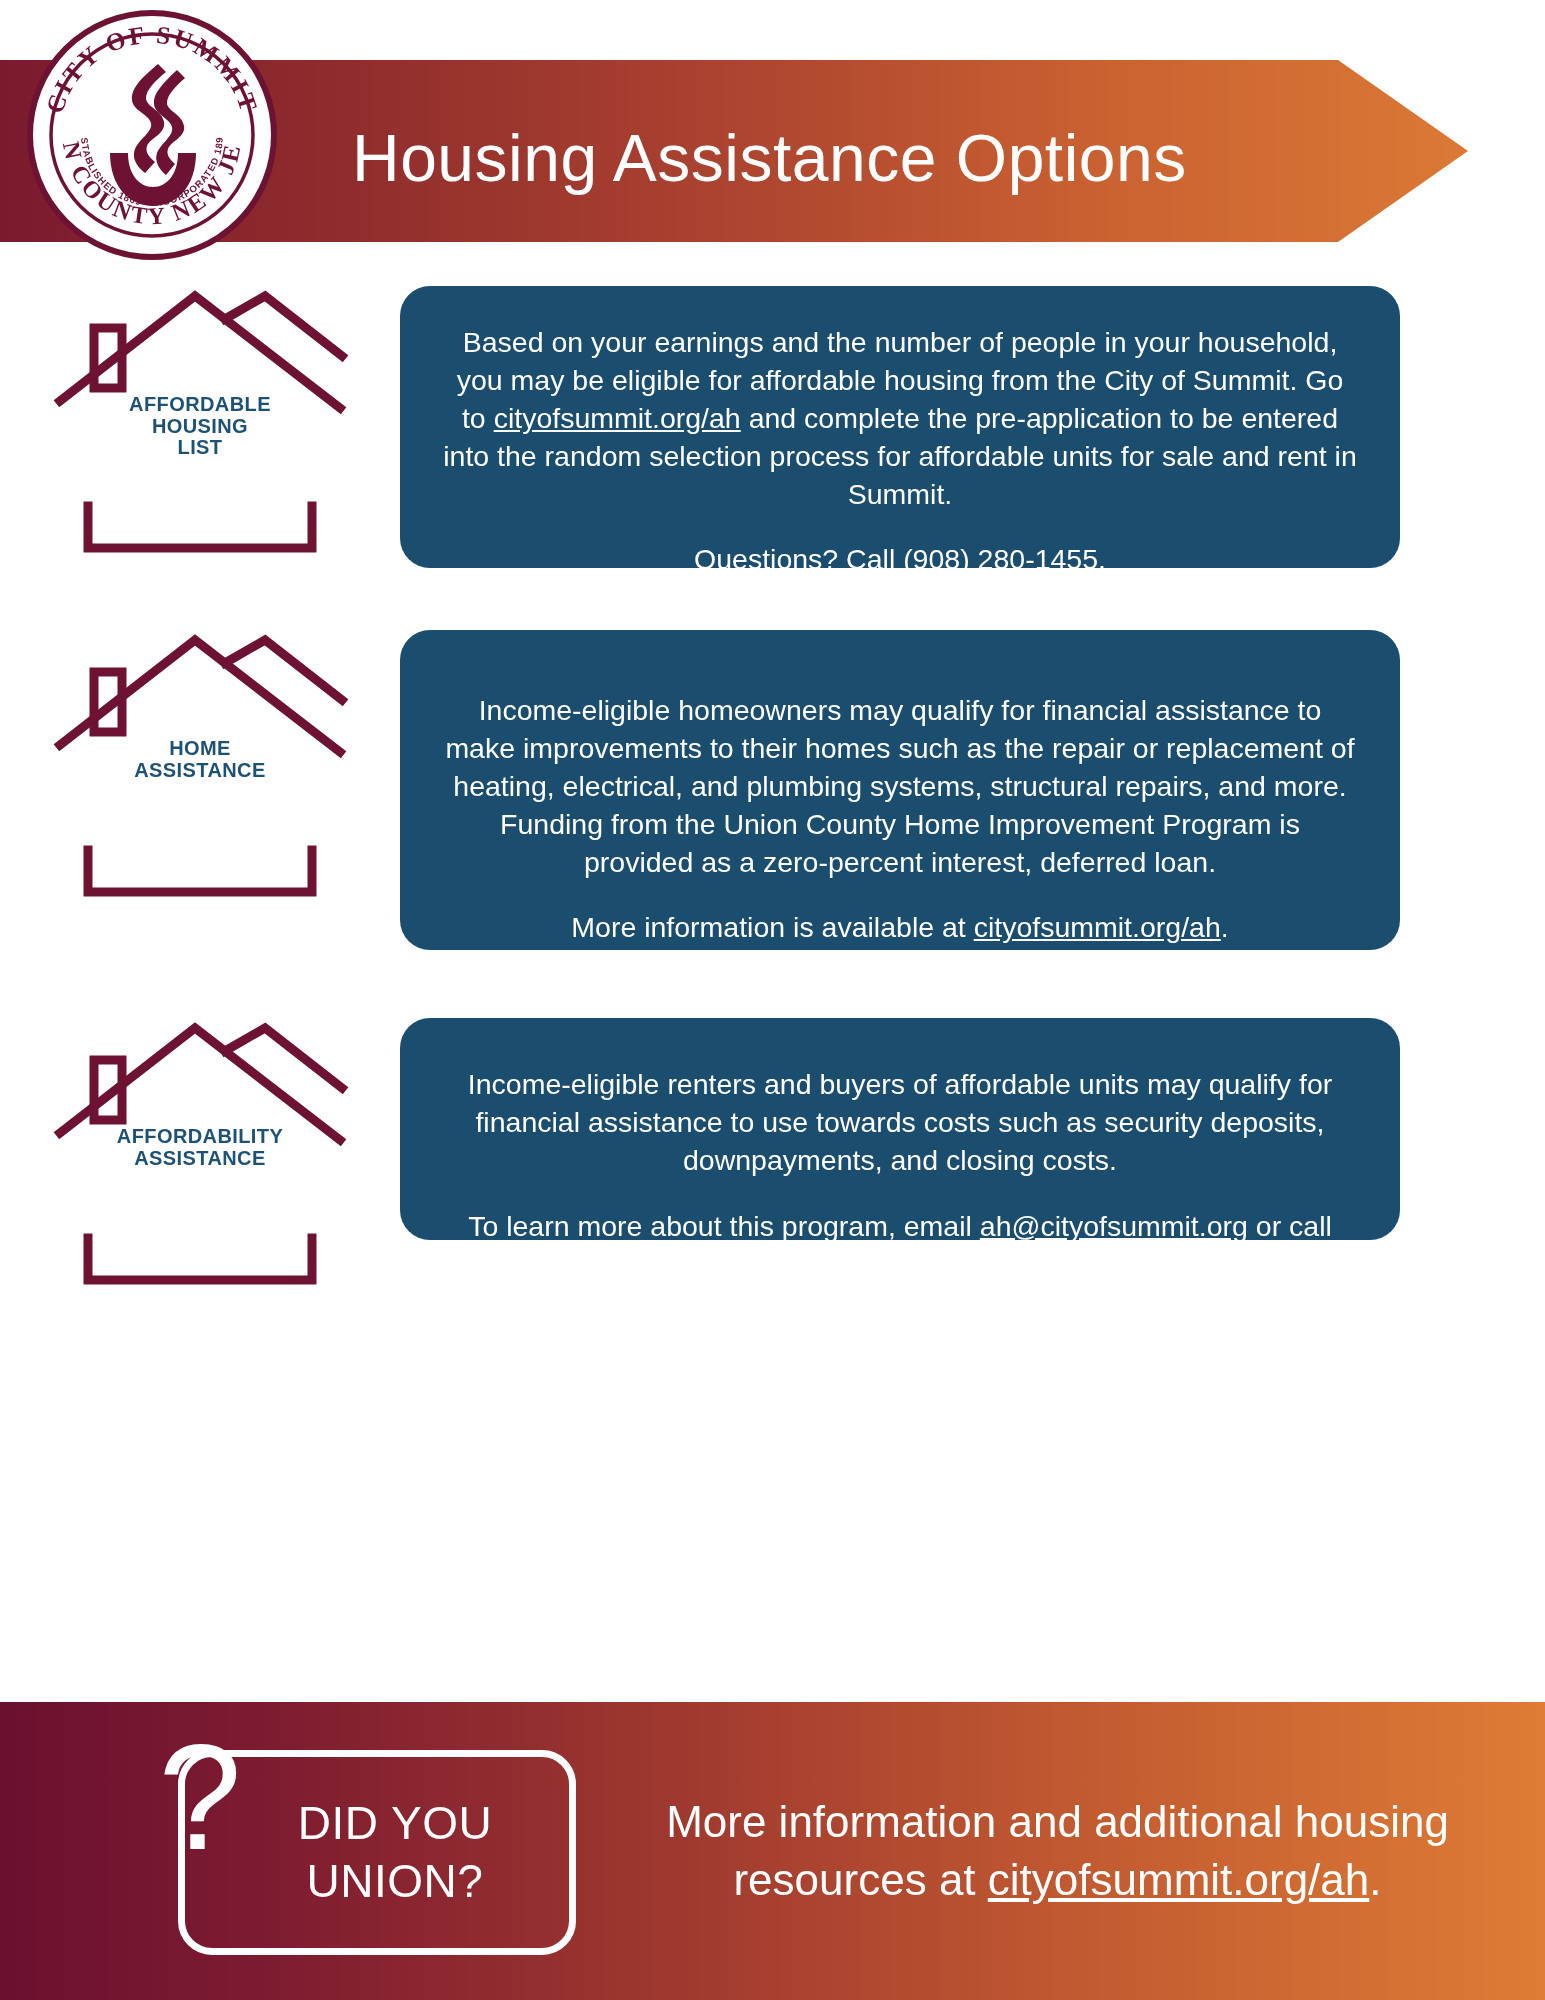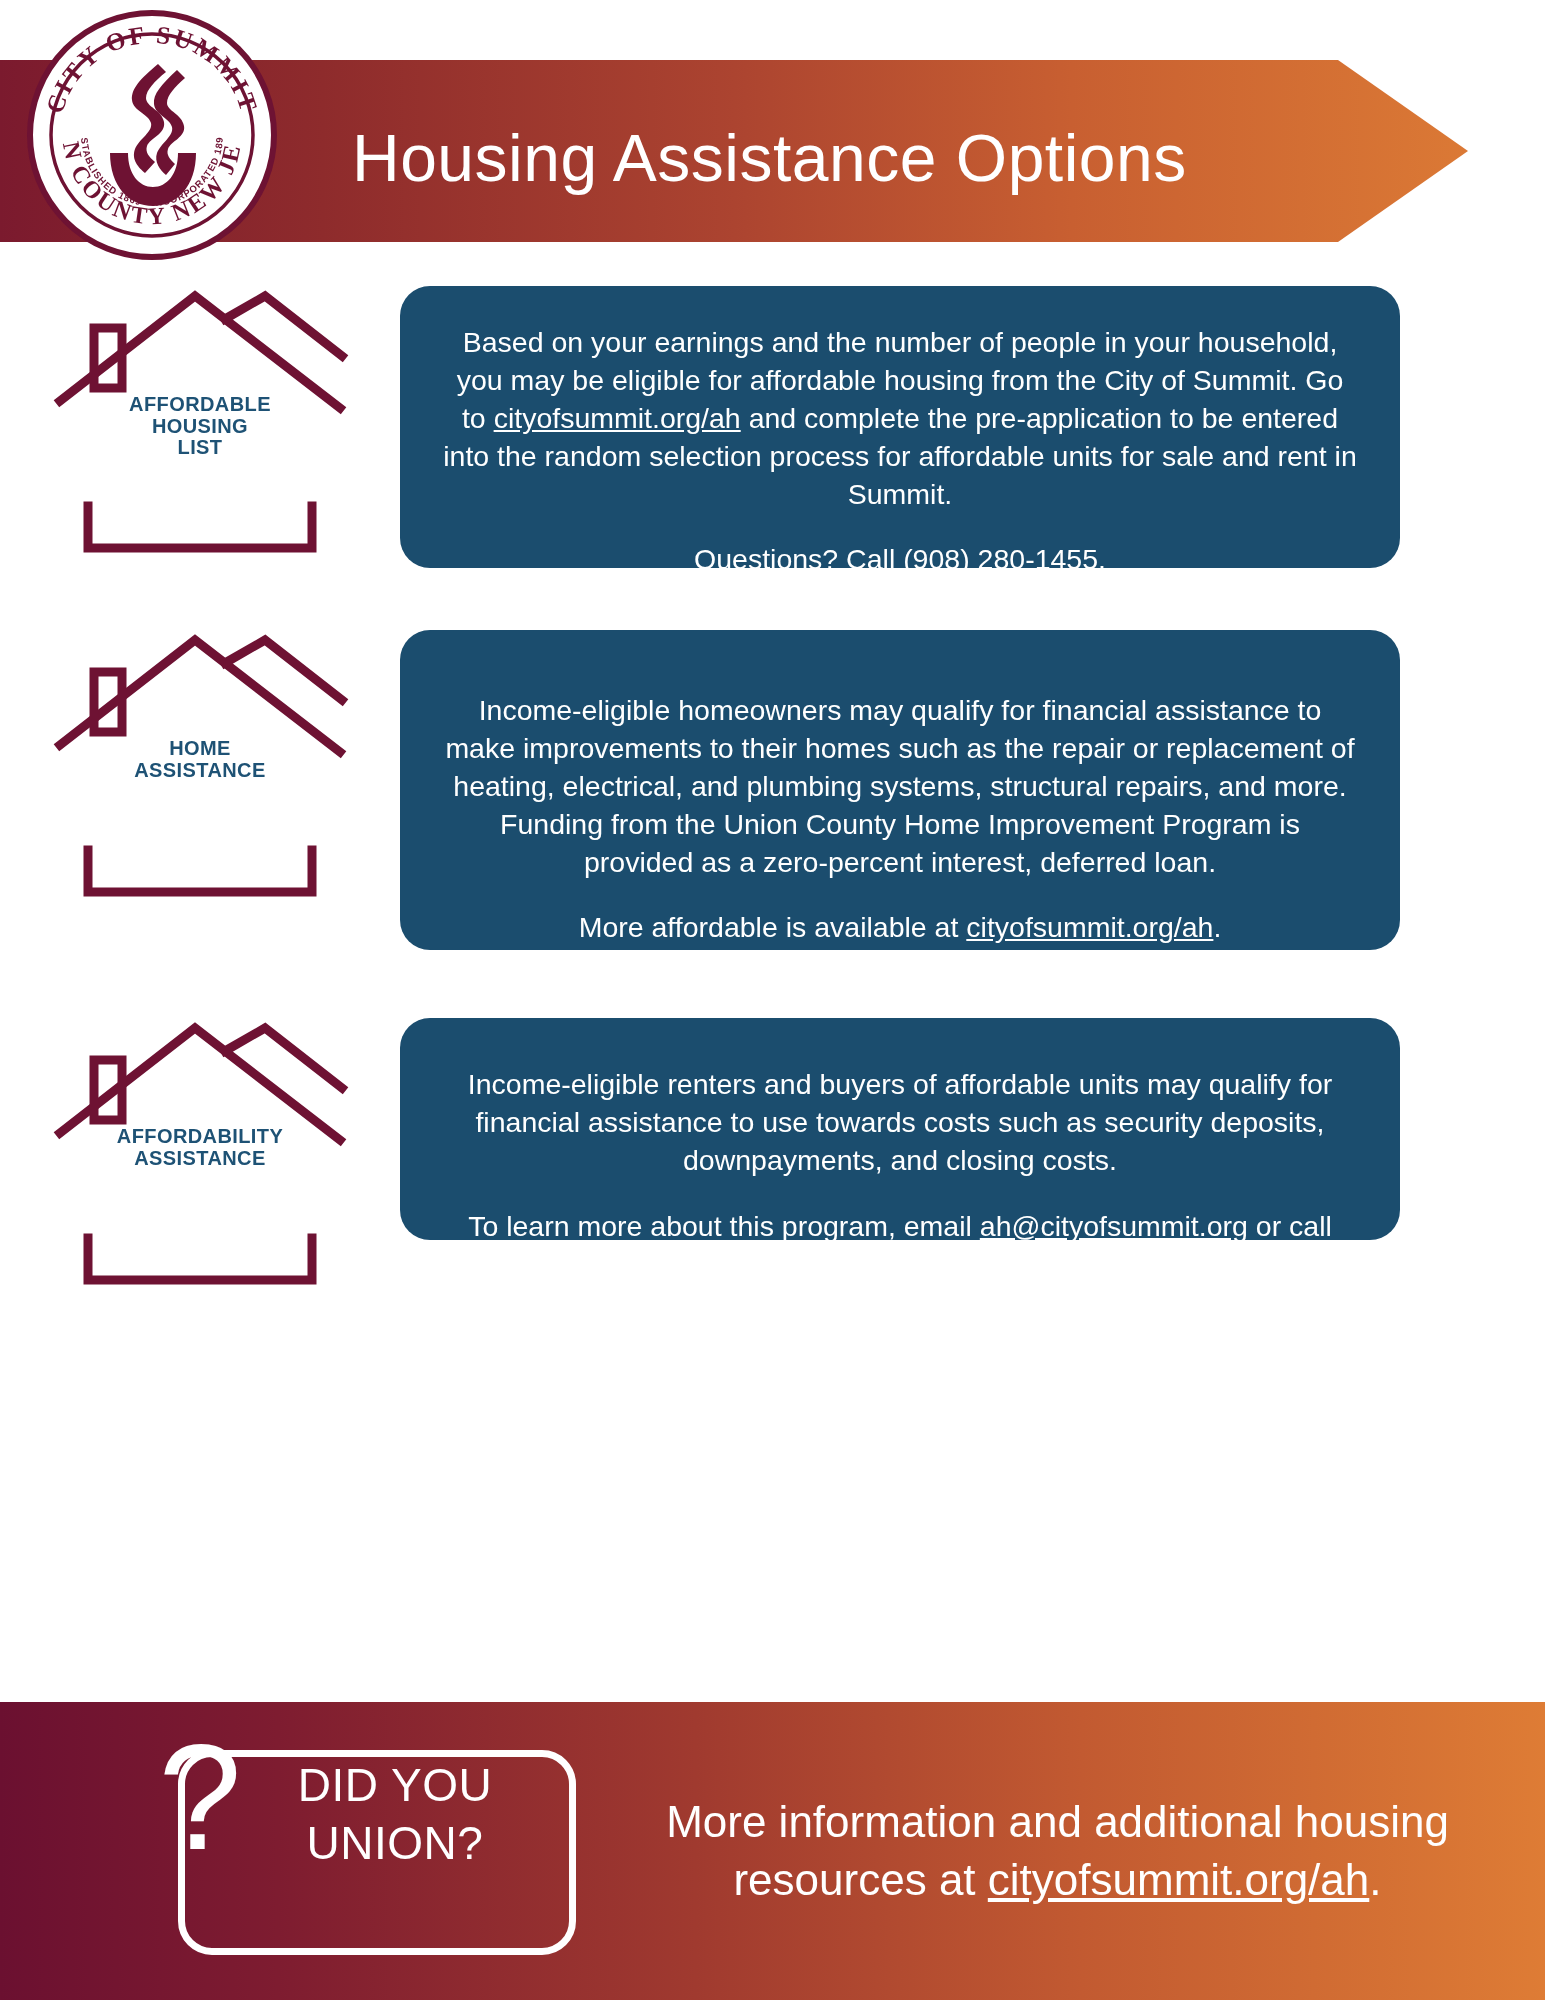--- a/index.html
+++ b/index.html
@@ -148,20 +148,21 @@
 
   .dyk-box {
     position: absolute;
     left: 178px;
     top: 48px;
     width: 398px;
     height: 205px;
     border: 7px solid #ffffff;
     border-radius: 34px;
     display: flex;
+    align-items: center;
     justify-content: center;
   }
 
   .dyk-text {
     color: #ffffff;
     font-size: 46px;
     font-weight: 400;
     line-height: 1.26;
     text-align: center;
     letter-spacing: 0.5px;
@@ -269,21 +270,21 @@
         <rect x="44" y="42" width="28" height="60" fill="none" stroke="#6E1233" stroke-width="9"></rect>
         <polyline class="roof" points="38,220 38,262 262,262 262,220" stroke-width="11"></polyline>
       </svg>
       <div class="section-label">
         <div>HOME</div>
         <div>ASSISTANCE</div>
       </div>
     </div>
     <div class="section-card">
       <p class="card-para"><span>Income-eligible homeowners may qualify for financial assistance to make improvements to their homes such as the repair or replacement of heating, electrical, and plumbing systems, structural repairs, and more. Funding from the Union County Home Improvement Program is provided as a zero-percent interest, deferred loan.</span></p>
-      <p class="card-para"><span>More affordable is available at </span><span class="link">cityofsummit.org/ah</span><span>.</span></p>
+      <p class="card-para"><span>More information is available at </span><span class="link">cityofsummit.org/ah</span><span>.</span></p>
     </div>
   </div>
 
   <div class="section" id="section-2">
     <div class="section-icon-col">
       <svg class="house-icon" viewBox="0 0 300 270">
         <polyline class="roof" points="10,115 145,10 290,122"></polyline>
         <polyline class="roof" points="175,33 215,10 292,70"></polyline>
         <rect x="44" y="42" width="28" height="60" fill="none" stroke="#6E1233" stroke-width="9"></rect>
         <polyline class="roof" points="38,220 38,262 262,262 262,220" stroke-width="11"></polyline>

